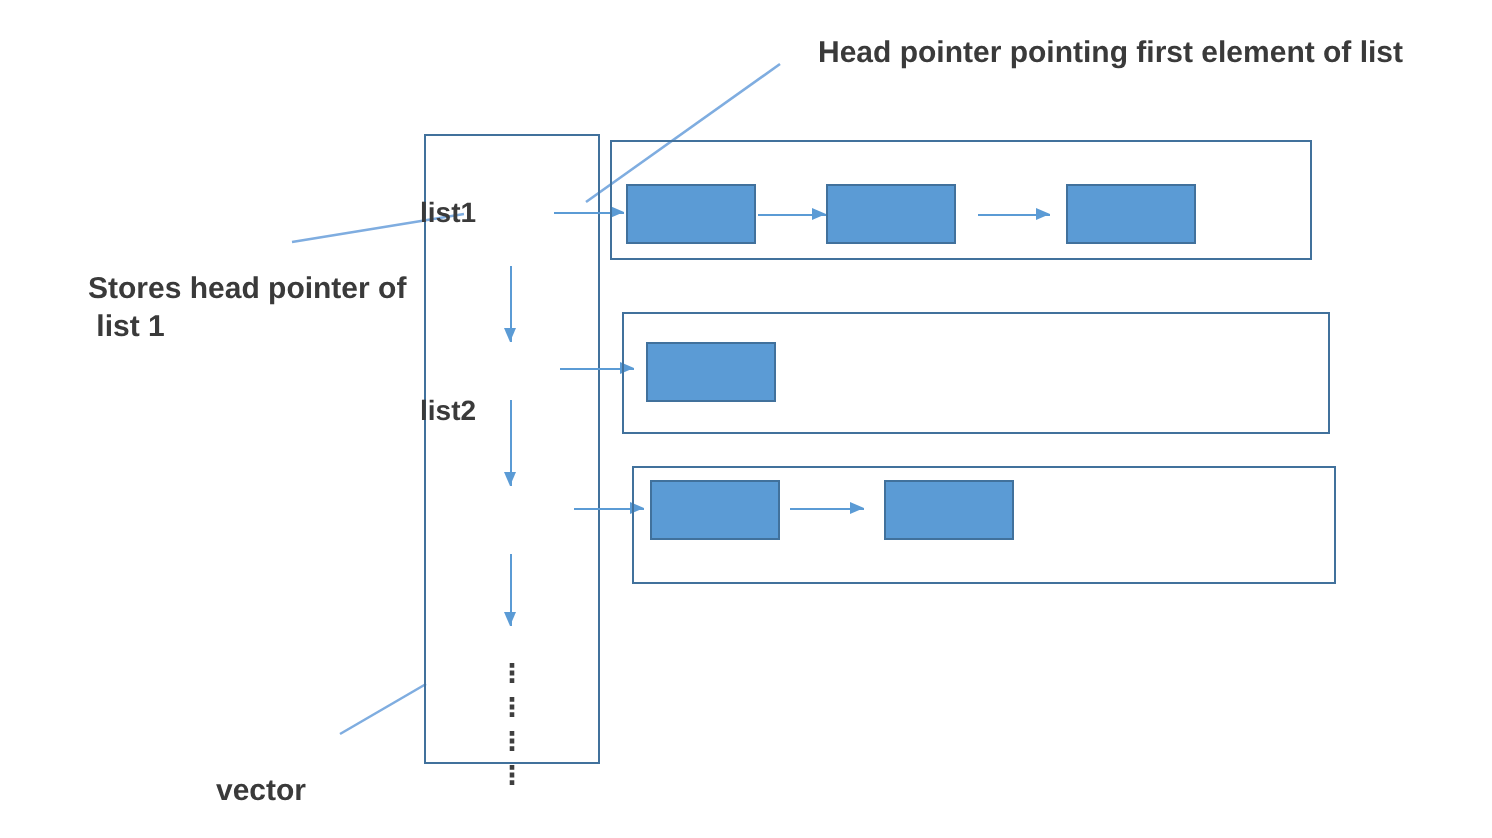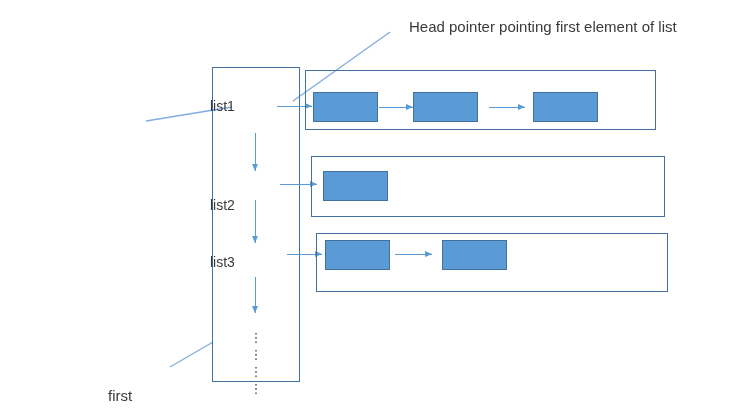--- a/index.html
+++ b/index.html
@@ -6,21 +6,21 @@
     --node-fill:#5b9bd5;
     --node-border:#41719c;
     --container-border:#41719c;
     --line:#5b9bd5;
     --leader-line:#7fade0;
     --text:#3a3a3a;
   }
   html,body{margin:0;padding:0;background:#fff;}
   .canvas{
     position:relative;width:746px;height:419px;background:#ffffff;overflow:hidden;
-    font-family:"Liberation Sans","DejaVu Sans",sans-serif;color:var(--text);
+    font-family:"Liberation Sans","DejaVu Sans",sans-serif;color:var(--text);font-weight:bold;
   }
   .txt{position:absolute;font-size:15px;line-height:19px;color:var(--text);white-space:pre-wrap;}
   .rect{position:absolute;border:1.5px solid var(--container-border);background:transparent;box-sizing:border-box;}
   .node{position:absolute;width:65px;height:30px;background:var(--node-fill);border:1.5px solid var(--node-border);box-sizing:border-box;}
   .list-label{position:absolute;left:210px;width:88px;text-align:left;font-size:14px;line-height:18px;color:var(--text);}
   .arrow-h{position:absolute;height:1px;background:var(--line);}
   .arrow-h::after{content:"";position:absolute;right:0;top:-3px;width:0;height:0;
     border-left:7px solid var(--line);border-top:3.5px solid transparent;border-bottom:3.5px solid transparent;}
   .arrow-v{position:absolute;width:1px;background:var(--line);}
   .arrow-v::after{content:"";position:absolute;bottom:0;left:-3px;width:0;height:0;
@@ -34,27 +34,28 @@
 
 <div class="canvas">
 
   <svg class="leaders">
     <line x1="390" y1="32" x2="293" y2="101" stroke="var(--leader-line)" stroke-width="1.3"></line>
     <line x1="146" y1="121" x2="232" y2="107" stroke="var(--leader-line)" stroke-width="1.3"></line>
     <line x1="170" y1="367" x2="213" y2="342" stroke="var(--leader-line)" stroke-width="1.3"></line>
   </svg>
 
   <div class="txt" style="left:409px;top:17px;">Head pointer pointing first element of list</div>
-  <div class="txt" style="left:108px;top:386px;">first</div>
+  <div class="txt" style="left:44px;top:135px;">Stores head pointer of
+ list 1</div>
+  <div class="txt" style="left:108px;top:386px;">vector</div>
 
   <div class="rect" style="left:212px;top:67px;width:88px;height:315px;"></div>
 
   <div class="list-label" style="top:97px;">list1</div>
   <div class="list-label" style="top:176px;margin-top:20px;">list2</div>
-  <div class="list-label" style="top:253px;">list3</div>
 
   <div class="arrow-v" style="left:255px;top:133px;height:38px;"></div>
   <div class="arrow-v" style="left:255px;top:200px;height:43px;"></div>
   <div class="arrow-v" style="left:255px;top:277px;height:36px;"></div>
 
   <div class="dots">⋮
 ⋮
 ⋮
 ⋮</div>
 

